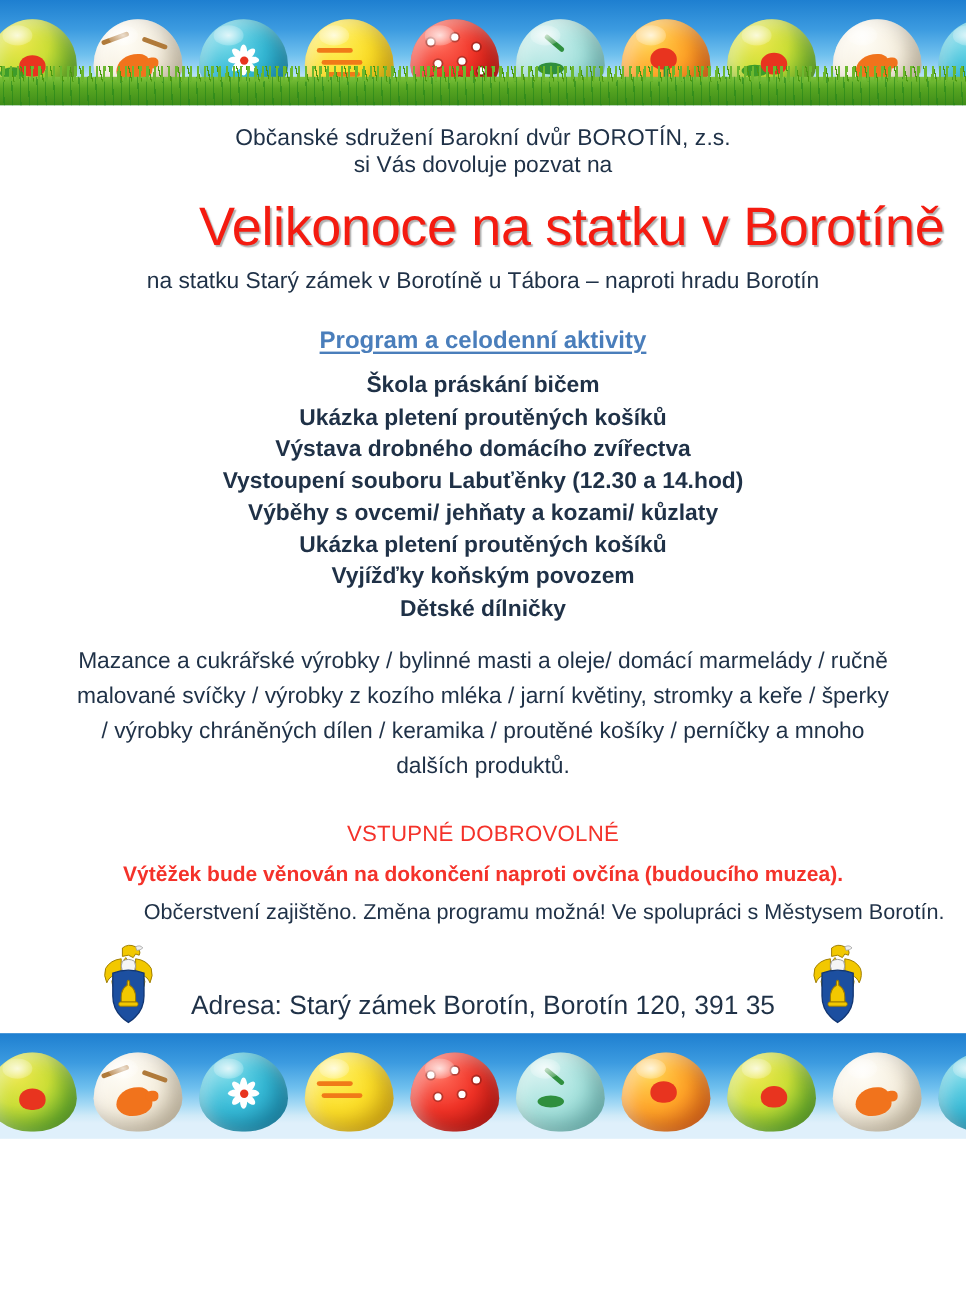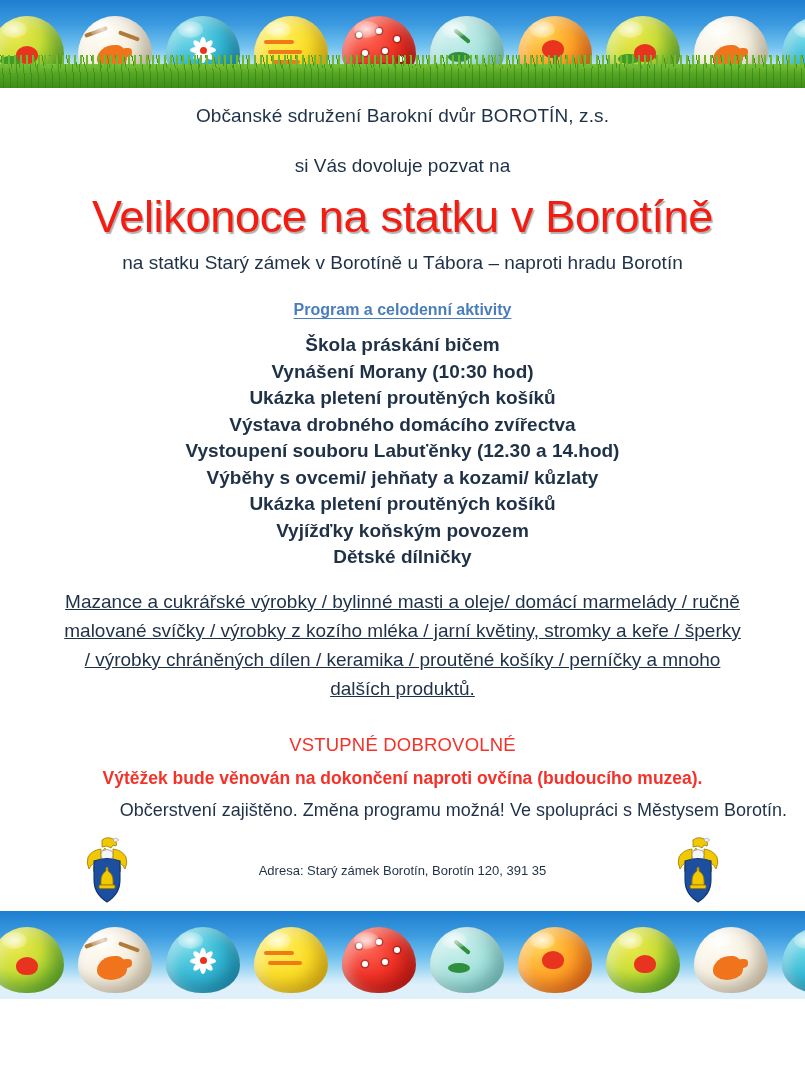--- a/index.html
+++ b/index.html
@@ -186,47 +186,48 @@
     position: relative;
   }
 
   .org-line {
     font-size: 19px;
     margin-top: 17px;
     letter-spacing: 0.1px;
   }
   .invite-line {
     font-size: 19px;
-    margin-top: 28px;
+    margin-top: 0;
   }
 
   .main-title {
     font-size: 45px;
     color: #F41B10;
     margin-top: 14px;
     letter-spacing: -0.3px;
     text-shadow: 1.5px 1.5px 1px rgba(110,110,110,0.55);
     white-space: nowrap;
+    text-align: right;
   }
 
   .date-line {
     font-size: 19.5px;
     font-weight: bold;
     color: #4A7EBB;
     text-decoration: underline;
     text-underline-offset: 3px;
     margin-top: 41px;
   }
   .place-line {
     font-size: 19px;
     margin-top: 9px;
   }
 
   .section-head {
-    font-size: 16px;
+    font-size: 20px;
     font-weight: bold;
     color: #4A7EBB;
     text-decoration: underline;
     text-underline-offset: 3px;
     margin-top: 27px;
   }
 
   .program-list {
     margin-top: 13px;
     list-style: none;
@@ -239,21 +240,20 @@
   }
 
   .jarmark-head {
     margin-top: 43px;
   }
   .jarmark-text {
     margin-top: 11px;
     font-size: 19px;
     line-height: 29px;
     padding: 0 42px;
-    text-decoration: underline;
   }
 
   .admission {
     margin-top: 31px;
     font-size: 18.5px;
     font-weight: normal;
     color: #F4322A;
     letter-spacing: 0.2px;
   }
   .proceeds {
@@ -267,24 +267,24 @@
     font-size: 18px;
     text-align: right;
   }
 
   .footer-row {
     margin-top: 14px;
     position: relative;
     height: 76px;
   }
   .address {
-    font-size: 13px;
+    font-size: 22px;
     position: absolute;
     left: 0; right: 0;
-    top: 28px;
+    top: 40px;
   }
 
   
   .crest {
     position: absolute;
     width: 54px;
     height: 70px;
     top: 0;
   }
   .crest.left  { left: 62px; }
@@ -385,21 +385,20 @@
     <div class="invite-line">si Vás dovoluje pozvat na</div>
 
     <div class="main-title">Velikonoce na statku v Borotíně</div>
 
     <div class="place-line">na statku Starý zámek v Borotíně u Tábora – naproti hradu Borotín</div>
 
     <div class="section-head">Program a celodenní aktivity</div>
 
     <ul class="program-list">
       <li>Škola práskání bičem</li>
-      <li>Vynášení Morany (10:30 hod)</li>
       <li>Ukázka pletení proutěných košíků</li>
       <li>Výstava drobného domácího zvířectva</li>
       <li>Vystoupení souboru Labuťěnky (12.30 a 14.hod)</li>
       <li>Výběhy s ovcemi/ jehňaty a kozami/ kůzlaty</li>
       <li>Ukázka pletení proutěných košíků</li>
       <li>Vyjížďky koňským povozem</li>
       <li>Dětské dílničky</li>
     </ul>
 
     <div class="jarmark-text">Mazance a cukrářské výrobky / bylinné masti a oleje/ domácí marmelády / ručně malované svíčky / výrobky z kozího mléka / jarní květiny, stromky a keře / šperky / výrobky chráněných dílen / keramika / proutěné košíky / perníčky a mnoho dalších produktů.</div>

